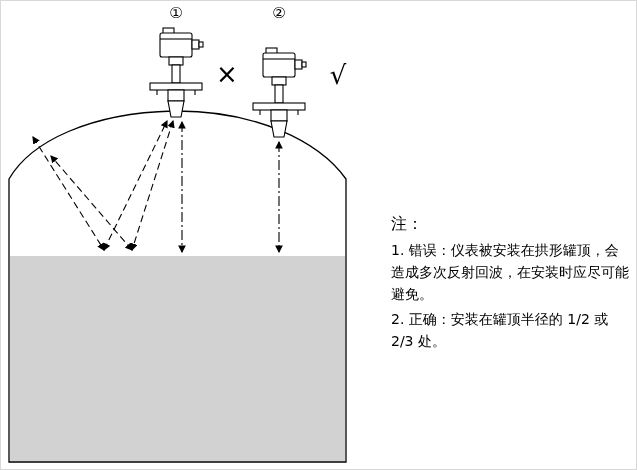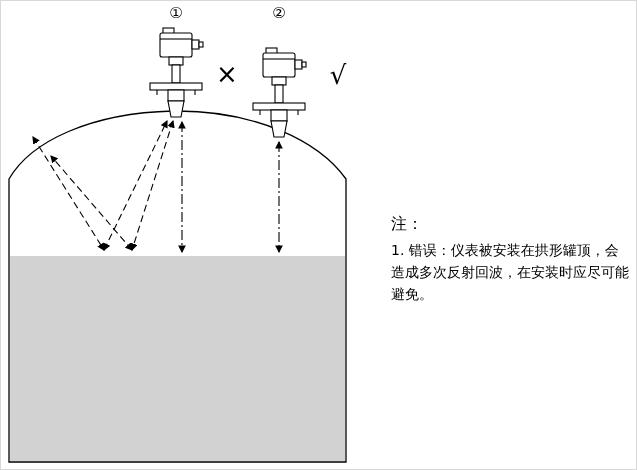--- a/index.html
+++ b/index.html
@@ -89,15 +89,16 @@
 
     <text class="lbl" x="175" y="17">①</text>
     <text class="lbl" x="278" y="17">②</text>
     <text class="mark-x" x="226" y="82">×</text>
     <text class="mark-ok" x="337" y="83">√</text>
   </svg>
 
   <div class="note">
     <div class="note-title">注：</div>
     <div class="note-item">1. 错误：仪表被安装在拱形罐顶，会造成多次反射回波，在安装时应尽可能避免。</div>
+    <div class="note-item">2. 正确：安装在罐顶半径的 1/2 或 2/3 处。</div>
   </div>
 
 </div>
 
 </body></html>

